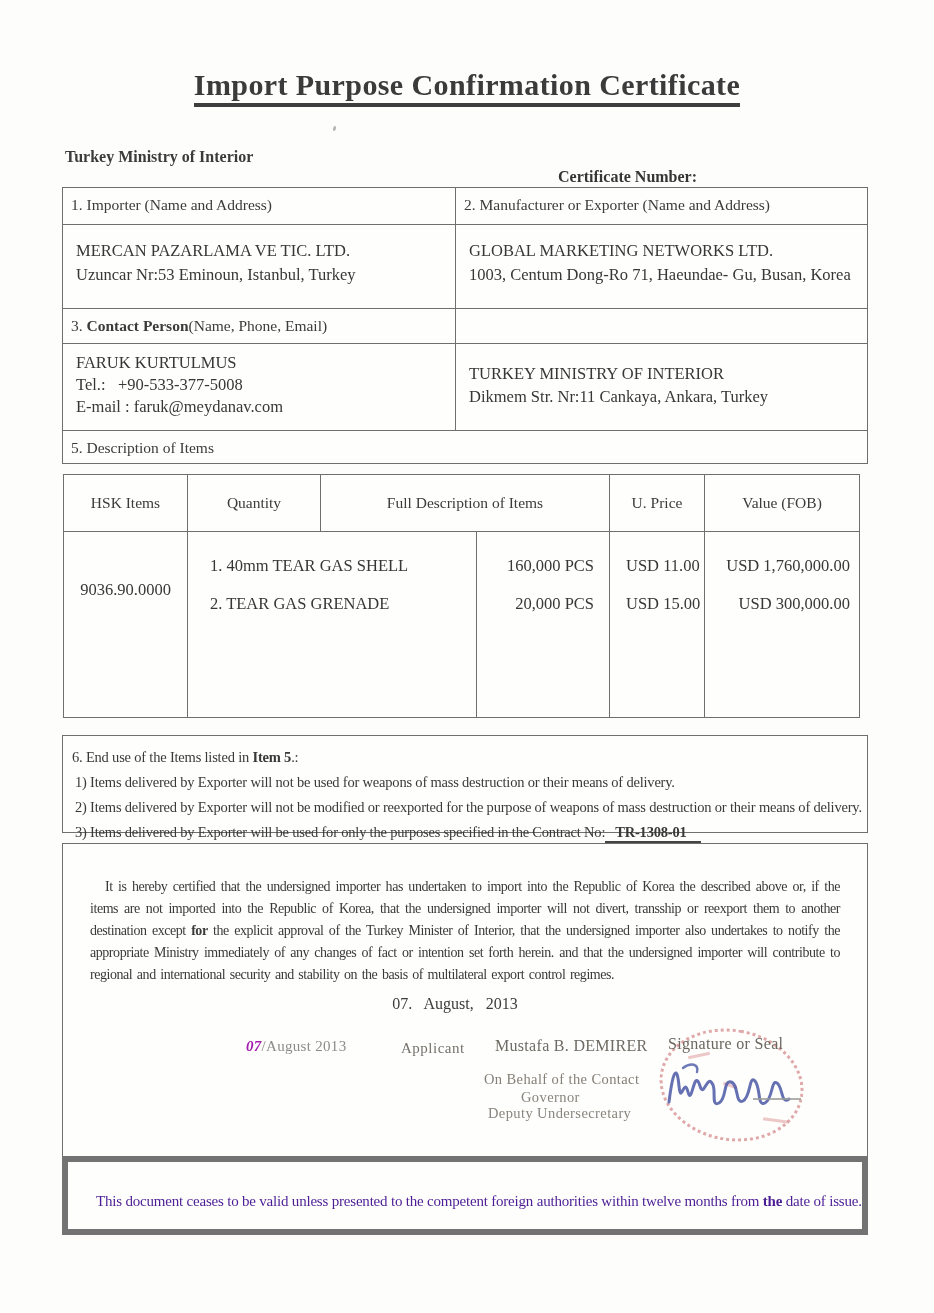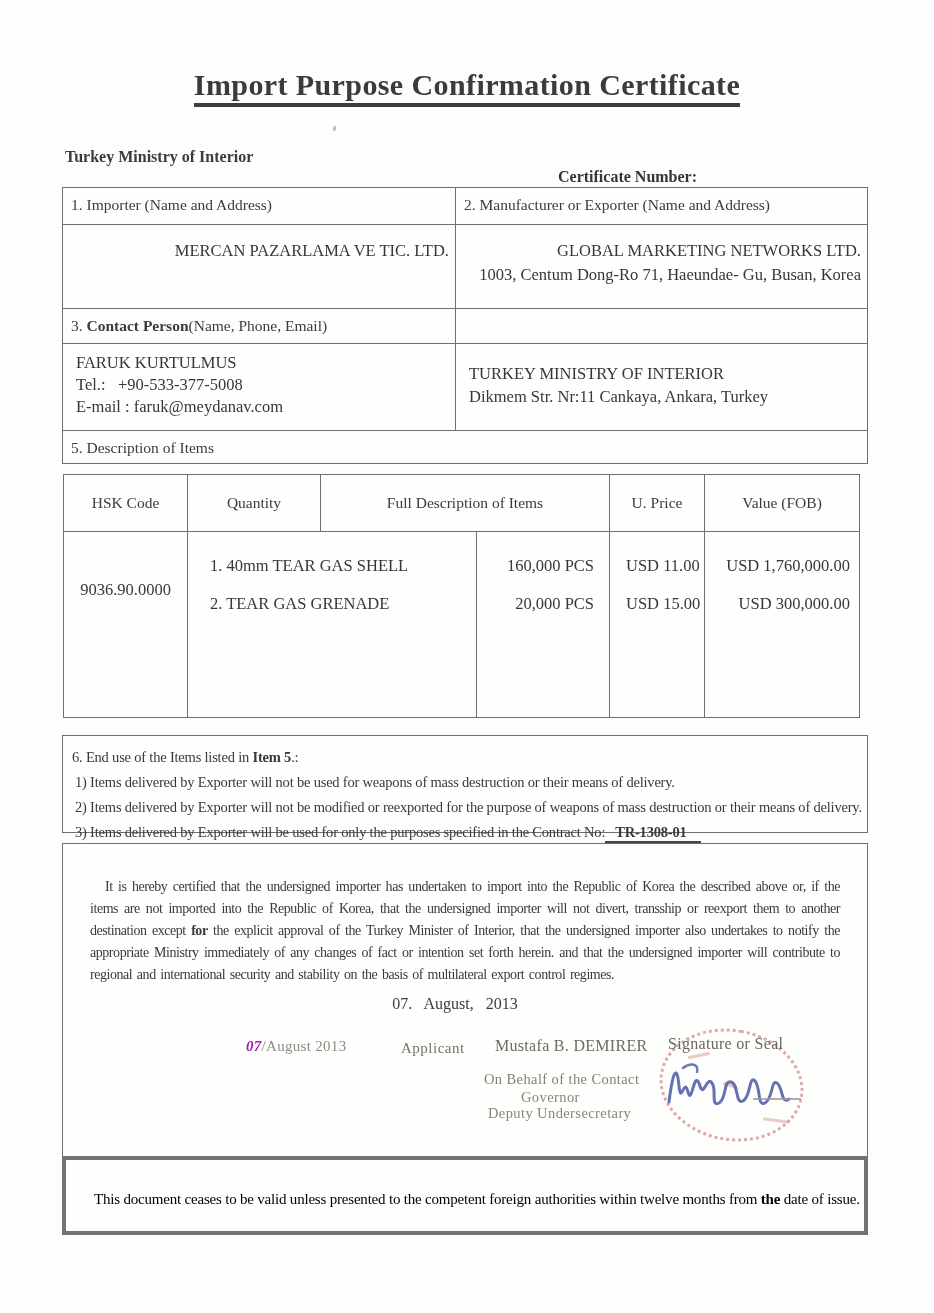--- a/index.html
+++ b/index.html
@@ -44,21 +44,21 @@
     position: absolute; left: 62px; top: 187px; width: 806px;
     border: 1px solid #6f6f6f;
     background: #fefefd;
   }
   .mt-row { display: flex; border-bottom: 1px solid #6f6f6f; }
   .mt-row:last-child { border-bottom: none; }
   .mt-cell-l { width: 393px; border-right: 1px solid #6f6f6f; }
   .mt-cell-r { flex: 1; }
   .mt-label { font-size: 15.5px; padding: 8px 18px 6px 8px; color: #3b3b3b; }
   .row-labels { height: 37px; }
-  .row-vals-1 { height: 84px; text-align: right; }
+  .row-vals-1 { height: 84px; }
   .row-labels-2 { height: 35px; }
   .row-vals-2 { height: 87px; }
   .row-sec5 { height: 32px; }
   .val-cell { font-size: 16.5px; line-height: 24px; padding: 14px 6px 0 13px; color: #373737; }
   .val-cell-2 { font-size: 16.5px; line-height: 22px; padding: 8px 6px 0 13px; color: #373737; }
   .val-cell-3 { font-size: 16.5px; line-height: 23px; padding: 18px 6px 0 13px; color: #373737; }
   .pre { white-space: pre; }
 
   
   .items-table {
@@ -135,23 +135,23 @@
   .seal-mark.m1 { left: 625px; top: 210px; width: 22px; height: 3px; transform: rotate(-12deg); }
   .seal-mark.m2 { left: 700px; top: 275px; width: 26px; height: 3px; transform: rotate(8deg); }
   .seal-mark.m3 { left: 660px; top: 240px; width: 14px; height: 3px; transform: rotate(20deg); }
 
   .sig-svg { position: absolute; left: 598px; top: 208px; z-index: 2; }
   .sig-dash { position: absolute; left: 690px; top: 254px; width: 48px; border-top: 2px solid #9b9b98; opacity: .8; z-index: 2; }
 
   
   .footer-box {
     position: absolute; left: 62px; top: 1156px; width: 806px; height: 79px;
-    border: 4px solid #737373; background: #fefefd;
+    border: 6px solid #737373; background: #fefefd;
     padding: 31px 10px 0 28px;
-    font-size: 15px; letter-spacing: -0.2px; color: #000000; white-space: nowrap;
+    font-size: 15px; letter-spacing: -0.2px; color: #4c1d95; white-space: nowrap;
   }
   .b { font-weight: bold; }
 </style>
 </head>
 <body>
 
 <div class="doc">
 
   <div class="title-wrap">
     <span class="title">Import Purpose Confirmation Certificate</span>
@@ -162,20 +162,21 @@
   <div class="cert-number">Certificate Number:</div>
 
   <div class="main-table">
     <div class="mt-row row-labels">
       <div class="mt-cell-l mt-label">1. Importer (Name and Address)</div>
       <div class="mt-cell-r mt-label">2. Manufacturer or Exporter (Name and Address)</div>
     </div>
     <div class="mt-row row-vals-1">
       <div class="mt-cell-l val-cell">
         <div>MERCAN PAZARLAMA VE TIC. LTD.</div>
+        <div>Uzuncar Nr:53 Eminoun, Istanbul, Turkey</div>
       </div>
       <div class="mt-cell-r val-cell">
         <div>GLOBAL MARKETING NETWORKS LTD.</div>
         <div>1003, Centum Dong-Ro 71, Haeundae- Gu, Busan, Korea</div>
       </div>
     </div>
     <div class="mt-row row-labels-2">
       <div class="mt-cell-l mt-label"><span>3. </span><span class="b">Contact Person</span><span>(Name, Phone, Email)</span></div>
     </div>
     <div class="mt-row row-vals-2">
@@ -189,21 +190,21 @@
         <div>Dikmem Str. Nr:11 Cankaya, Ankara, Turkey</div>
       </div>
     </div>
     <div class="mt-row row-sec5">
       <div class="mt-label">5. Description of Items</div>
     </div>
   </div>
 
   <div class="items-table">
     <div class="it-header">
-      <div class="it-col c-hsk">HSK Code</div>
+      <div class="it-col c-hsk">HSK Items</div>
       <div class="it-col c-qty">Quantity</div>
       <div class="it-col c-desc">Full Description of Items</div>
       <div class="it-col c-price">U. Price</div>
       <div class="it-col c-val">Value (FOB)</div>
     </div>
     <div class="it-body">
       <div class="it-col c-hsk hsk-code">9036.90.0000</div>
       <div class="it-col c-desc cell-desc">
         <div class="line-item">1. 40mm TEAR GAS SHELL</div>
         <div class="line-item">2. TEAR GAS GRENADE</div>

